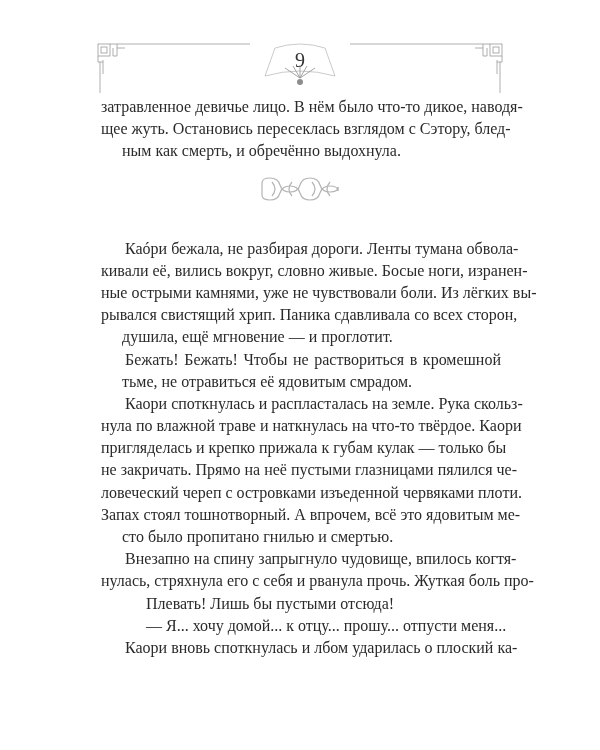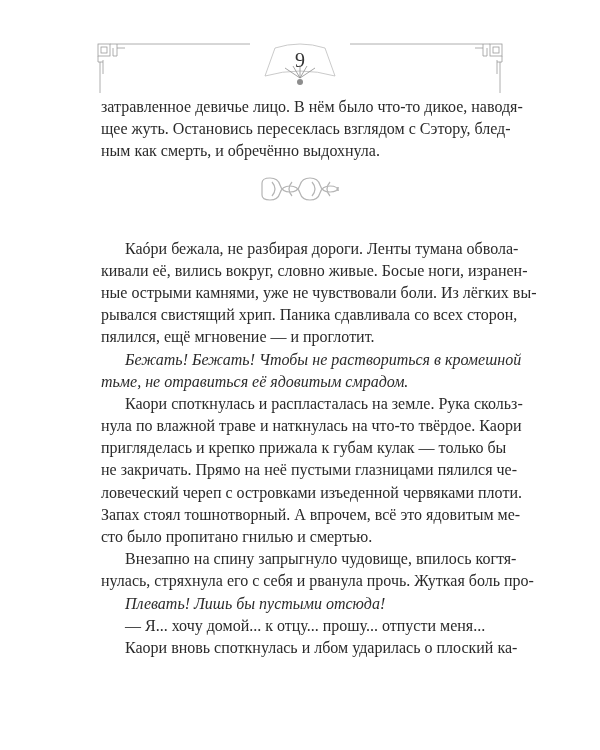--- a/index.html
+++ b/index.html
@@ -5,23 +5,23 @@
   html, body { margin: 0; padding: 0; background: #ffffff; }
   body { width: 600px; height: 750px; position: relative; overflow: hidden;
          font-family: "DejaVu Serif", "Liberation Serif", serif; color: #2a2a2a; }
   .header { position: absolute; left: 95px; top: 38px; width: 410px; height: 60px; }
   .header svg { position: absolute; left: 0; top: 0; }
   .page-num { position: absolute; left: 0; width: 410px; top: 11px; text-align: center;
               font-family: "Liberation Serif", serif; font-size: 20px; color: #333; }
   .text { position: absolute; left: 101px; top: 96px; width: 400px; }
   .line { font-family: "Liberation Serif", serif; font-size: 16px; line-height: 22.2px;
           height: 22.2px; white-space: nowrap; text-align: justify; text-align-last: justify; }
-  .line.last { text-align-last: left; }
+  .line.last { text-align-last: left; margin-left: 21px; }
   .line.indent { padding-left: 24px; }
-  .line.italic { font-style: italic; }
+  .line.italic { }
   .sep { height: 60px; position: relative; }
   .sep svg { position: absolute; left: 157px; top: 12px; }
   .gap { height: 15px; }
 </style>
 </head>
 <body>
 
 <div class="header">
   <svg width="410" height="60" viewBox="0 0 410 60">
     <g stroke="#9a9a9a" stroke-width="0.8" fill="none">
@@ -71,21 +71,21 @@
     </svg>
   </div>
 
   <div class="gap"></div>
 
   <div>
     <div class="line indent">Каóри бежала, не разбирая дороги. Ленты тумана обвола-</div>
     <div class="line">кивали её, вились вокруг, словно живые. Босые ноги, изранен-</div>
     <div class="line">ные острыми камнями, уже не чувствовали боли. Из лёгких вы-</div>
     <div class="line">рывался свистящий хрип. Паника сдавливала со всех сторон,</div>
-    <div class="line last">пялился, ещё мгновение — и проглотит.</div>
+    <div class="line last">душила, ещё мгновение — и проглотит.</div>
   </div>
 
   <div>
     <div class="line indent italic">Бежать! Бежать! Чтобы не раствориться в кромешной</div>
     <div class="line italic last">тьме, не отравиться её ядовитым смрадом.</div>
   </div>
 
   <div>
     <div class="line indent">Каори споткнулась и распласталась на земле. Рука скольз-</div>
     <div class="line">нула по влажной траве и наткнулась на что-то твёрдое. Каори</div>

